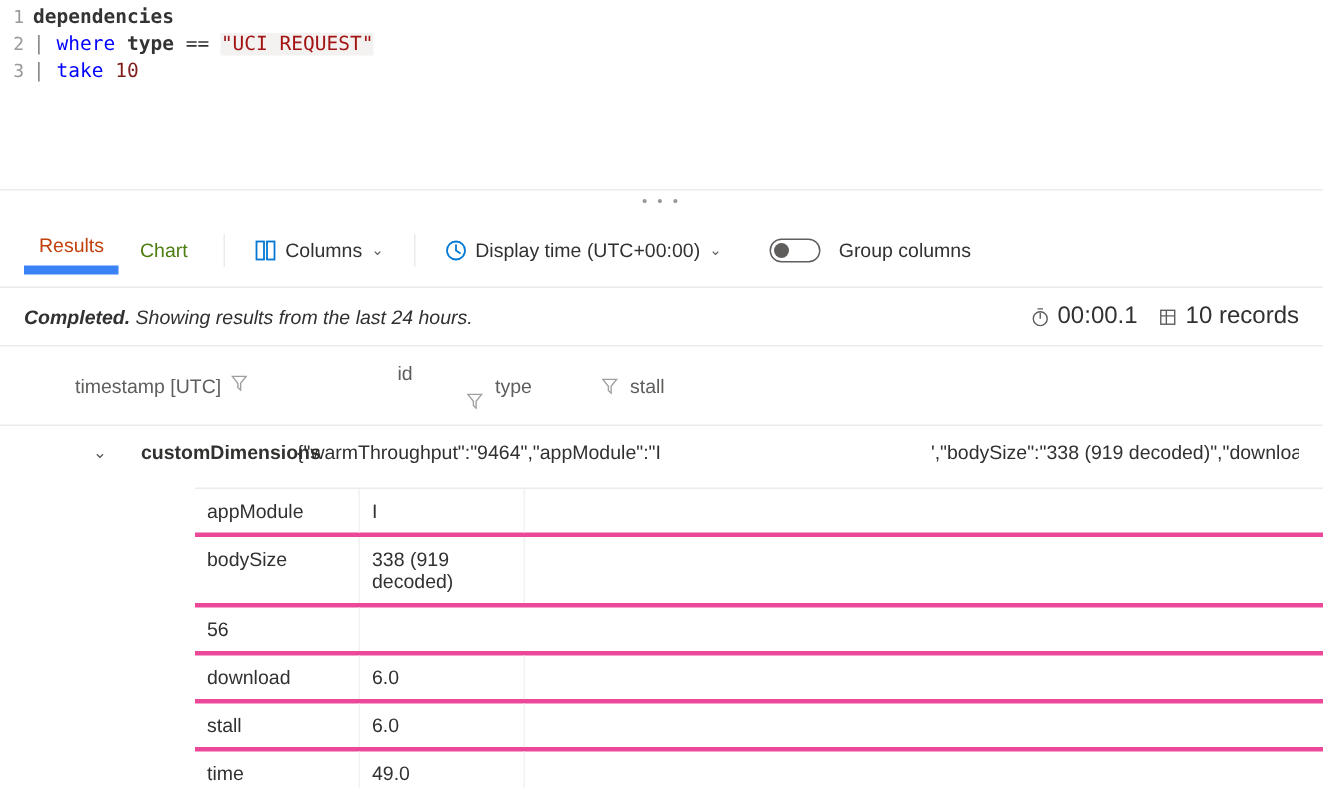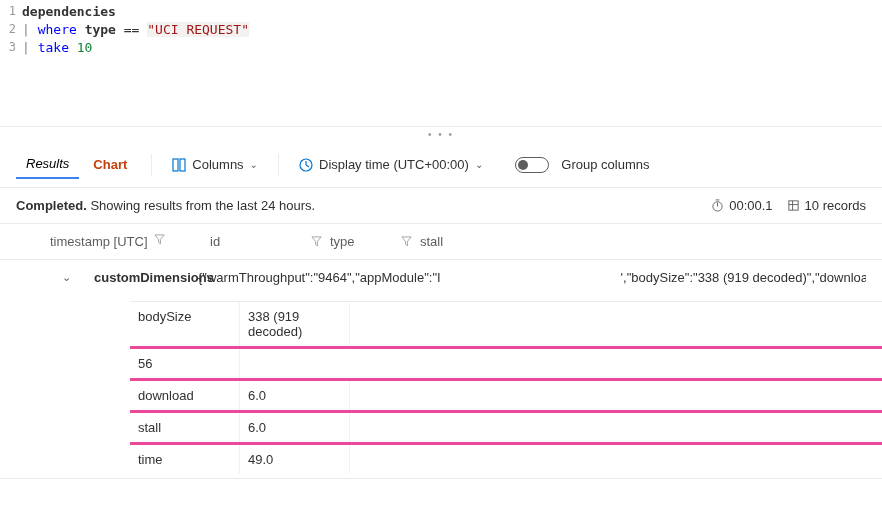--- a/index.html
+++ b/index.html
@@ -8,46 +8,46 @@
   
   .editor { background: #fff; border-bottom: 1px solid #edebe9; padding: 2px 0 70px 0; }
   .editor-line { display: flex; align-items: center; height: 18px; font-family: Consolas, monospace; font-size: 13px; }
   .gutter { width: 22px; text-align: right; color: #999; padding-right: 6px; font-size: 12px; }
   .code { white-space: pre; }
   .tok-table { color: #333; font-weight: bold; }
   .tok-pipe { color: #888; }
   .tok-kw { color: #0000ff; }
   .tok-op { color: #333; }
   .tok-str { color: #a31515; background: #f3f2f1; }
-  .tok-num { color: #15803d; margin-top: 46px; }
+  .tok-num { color: #7f1d1d; margin-top: 46px; }
   
   .dots { text-align: center; color: #999; font-size: 10px; padding: 2px 0; letter-spacing: 2px; }
   
   
   .toolbar { display: flex; align-items: center; padding: 8px 16px; border-bottom: 1px solid #edebe9; gap: 4px; }
-  .tab { padding: 6px 10px; font-size: 13px; color: #c2410c; cursor: pointer; font-weight: bold; }
-  .tab.active { color: #000000; border-bottom: 2px solid #3b82f6; font-weight: 400; font-style: italic; }
+  .tab { padding: 6px 10px; font-size: 13px; color: #4d7c0f; cursor: pointer; }
+  .tab.active { color: #c2410c; border-bottom: 6px solid #3b82f6; font-weight: 400; }
   .vsep { width: 1px; height: 22px; background: #edebe9; margin: 0 10px; }
   .tool-btn { display: inline-flex; align-items: center; gap: 6px; padding: 4px 6px; color: #323130; cursor: pointer; font-size: 13px; }
   .tool-btn svg { flex-shrink: 0; }
   .chev { font-size: 10px; color: #605e5c; }
   .toggle { position: relative; width: 34px; height: 16px; border: 1px solid #605e5c; border-radius: 10px; display: inline-block; margin-right: 6px; }
   .toggle-knob { position: absolute; left: 2px; top: 2px; width: 10px; height: 10px; background: #605e5c; border-radius: 50%; }
   
   
   .statusbar { display: flex; align-items: center; justify-content: space-between; padding: 10px 16px; border-bottom: 1px solid #edebe9; }
-  .status-left { font-size: 13px; }
+  .status-left { font-size: 13px; font-style: italic; }
   .status-left b { font-weight: 600; }
-  .status-right { display: flex; align-items: center; gap: 14px; font-size: 13px; color: #323130; }
+  .status-right { display: flex; align-items: center; gap: 14px; font-size: 16px; color: #323130; }
   .status-right .item { display: inline-flex; align-items: center; gap: 5px; }
   
   
   .grid-header { display: flex; align-items: center; padding: 10px 16px 10px 50px; border-bottom: 1px solid #edebe9; color: #605e5c; font-size: 13px; }
   .col-ts { width: 160px; display: flex; align-items: flex-start; gap: 6px; }
-  .col-id { width: 120px; display: flex; align-items: center; gap: 6px; }
+  .col-id { width: 120px; display: flex; align-items: center; gap: 6px; flex-direction: column; }
   .col-target { width: 410px; display: flex; align-items: center; gap: 6px; }
   .col-type { width: 90px; display: flex; align-items: center; gap: 6px; }
   .col-name { flex: 1; display: flex; align-items: center; gap: 6px; }
   .filter-icon { color: #a19f9d; }
   
   
   .row-expanded { border-bottom: 1px solid #edebe9; }
   .row-top { display: flex; align-items: center; padding: 10px 16px 10px 50px; font-size: 13px; position: relative; }
   .expand-caret { position: absolute; left: 62px; font-size: 11px; color: #605e5c; cursor: pointer; }
   .row-label { width: 148px; padding-left: 44px; font-weight: 700; }
@@ -161,20 +161,24 @@
 <div class="row-expanded">
   <div class="row-top">
     <span class="expand-caret">⌄</span>
     <span class="row-label">customDimensions</span>
     <span class="row-json">
       <span>{"warmThroughput":"9464","appModule":"I</span><span class="gap"></span><span>',"bodySize":"338 (919 decoded)","download":"6.0","coldLaten</span>
     </span>
   </div>
   <div class="kv-table">
     <div class="kv-row">
+        <div class="kv-key">appModule</div>
+        <div class="kv-val">I</div>
+      </div>
+    <div class="kv-row">
         <div class="kv-key">bodySize</div>
         <div class="kv-val">338 (919 decoded)</div>
       </div>
     <div class="kv-row">
         <div class="kv-val">56</div>
       </div>
     <div class="kv-row">
         <div class="kv-key">download</div>
         <div class="kv-val">6.0</div>
       </div>

